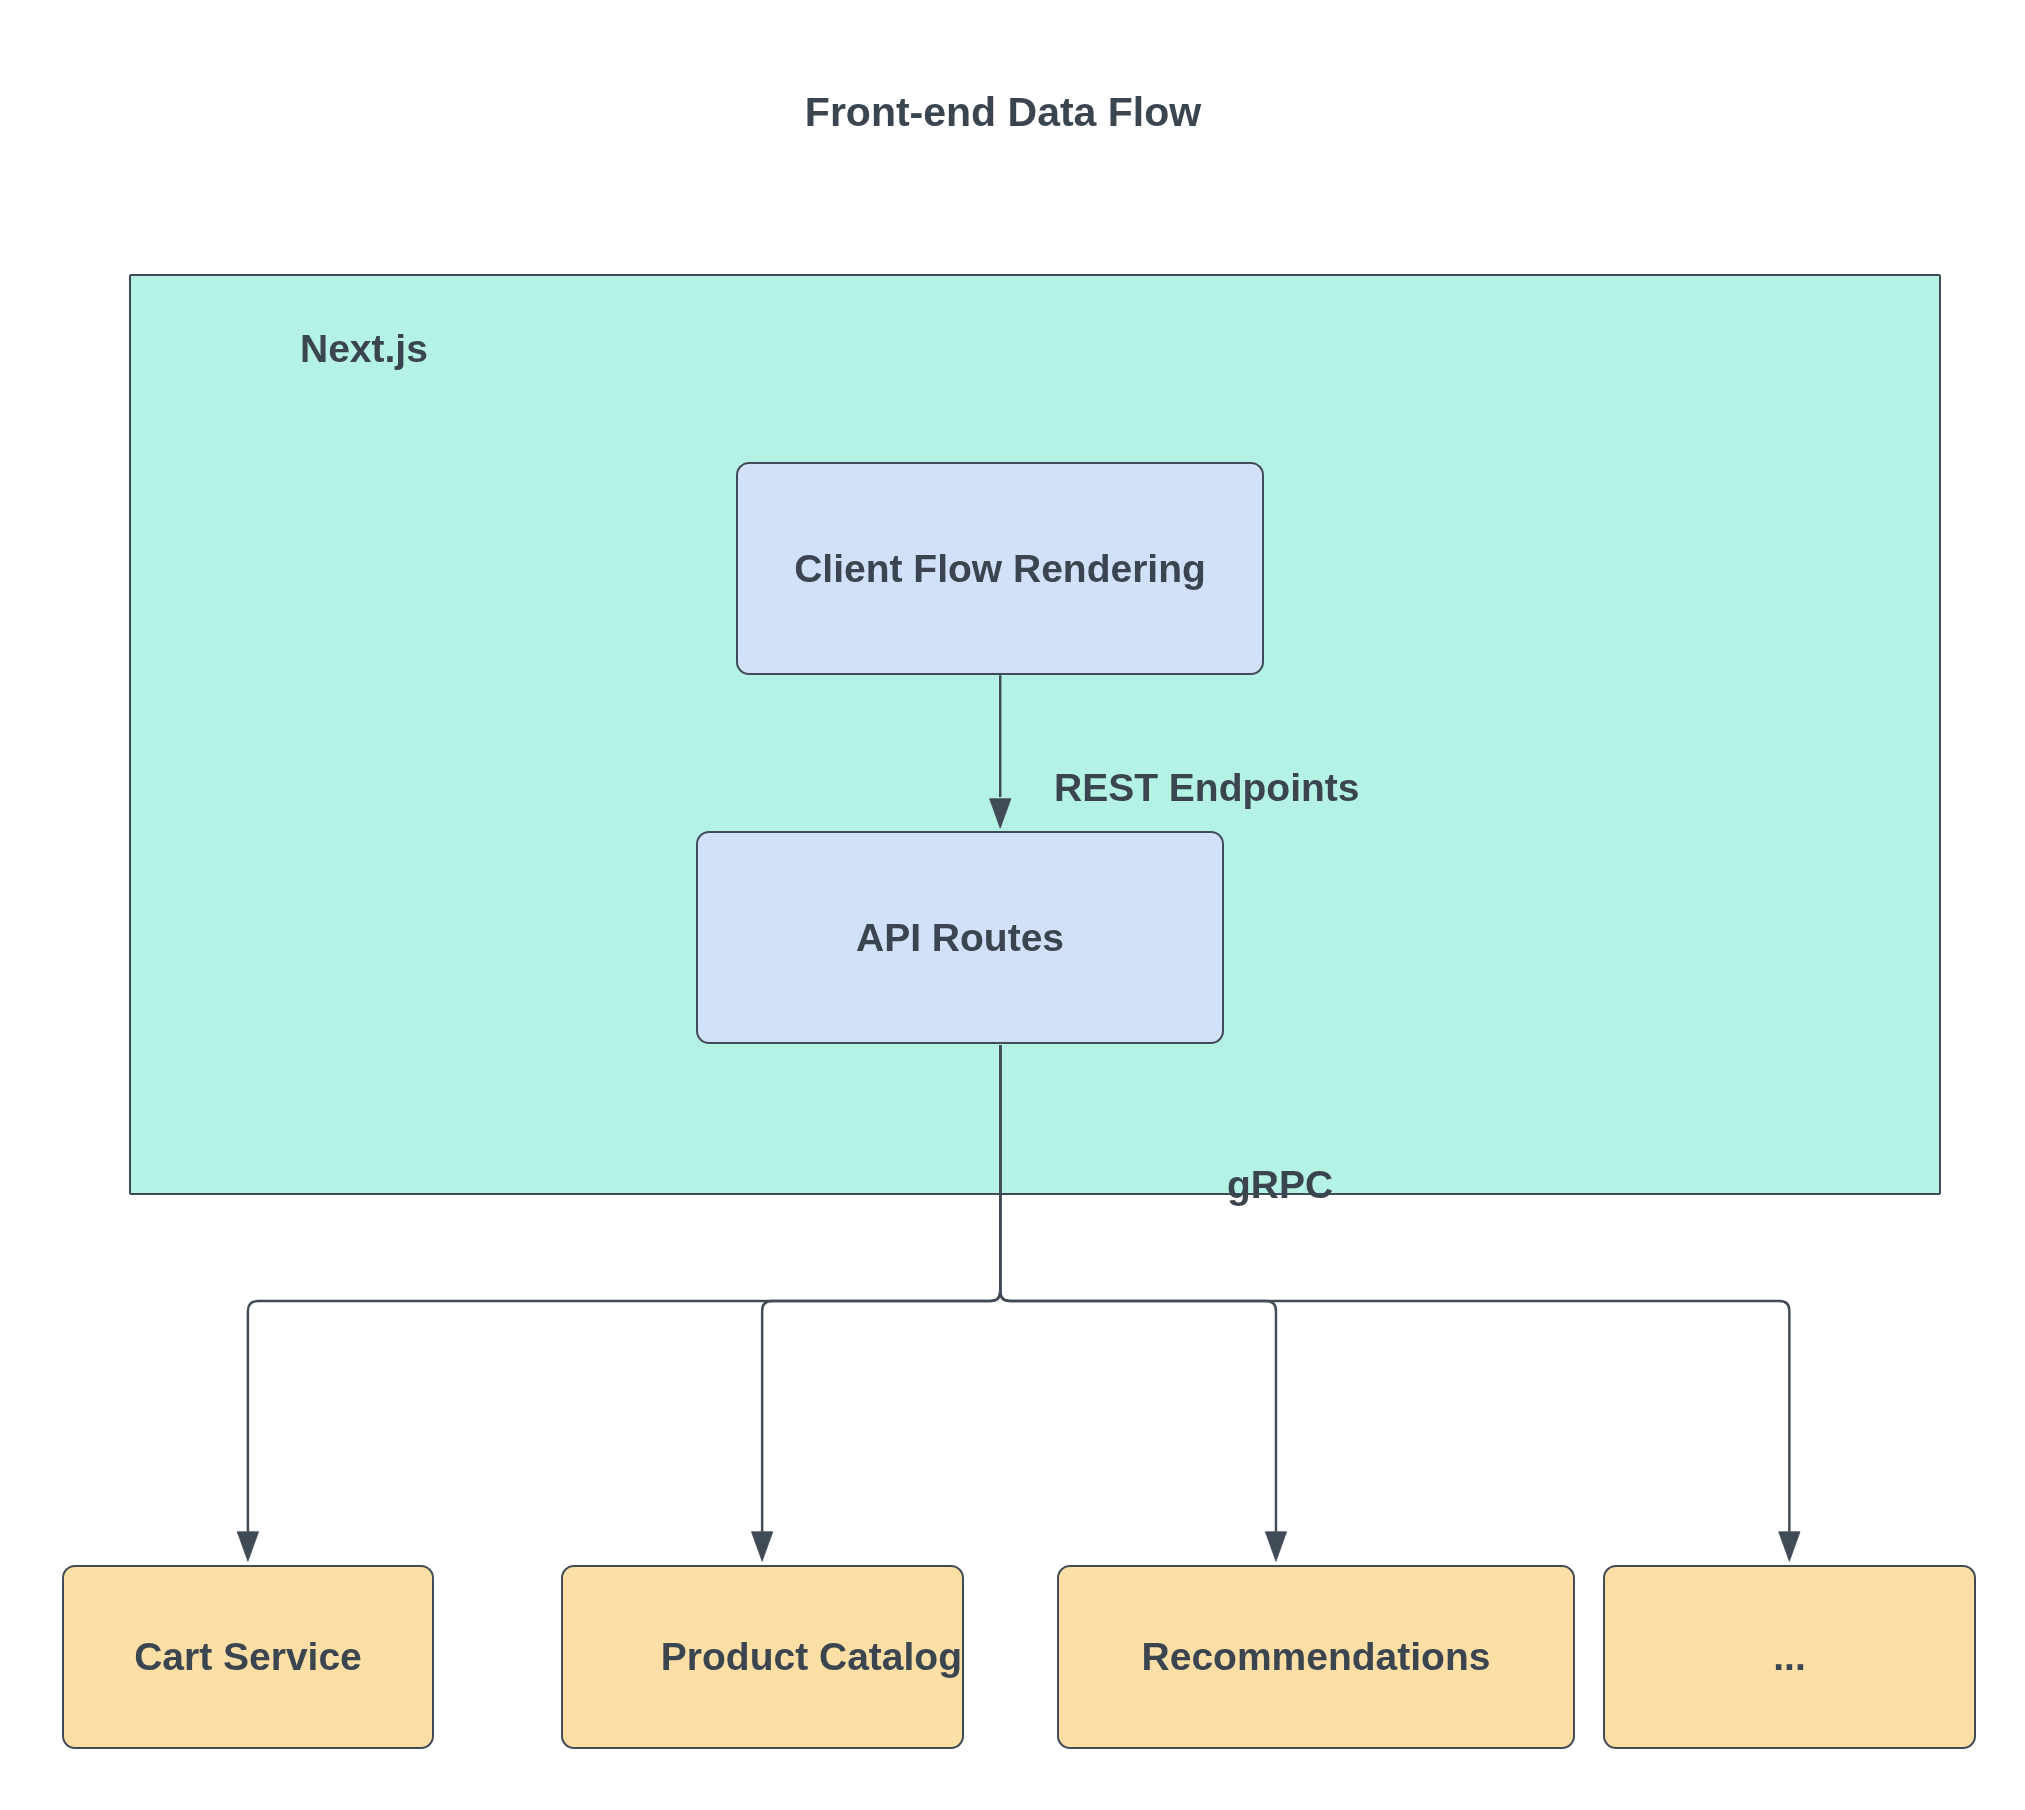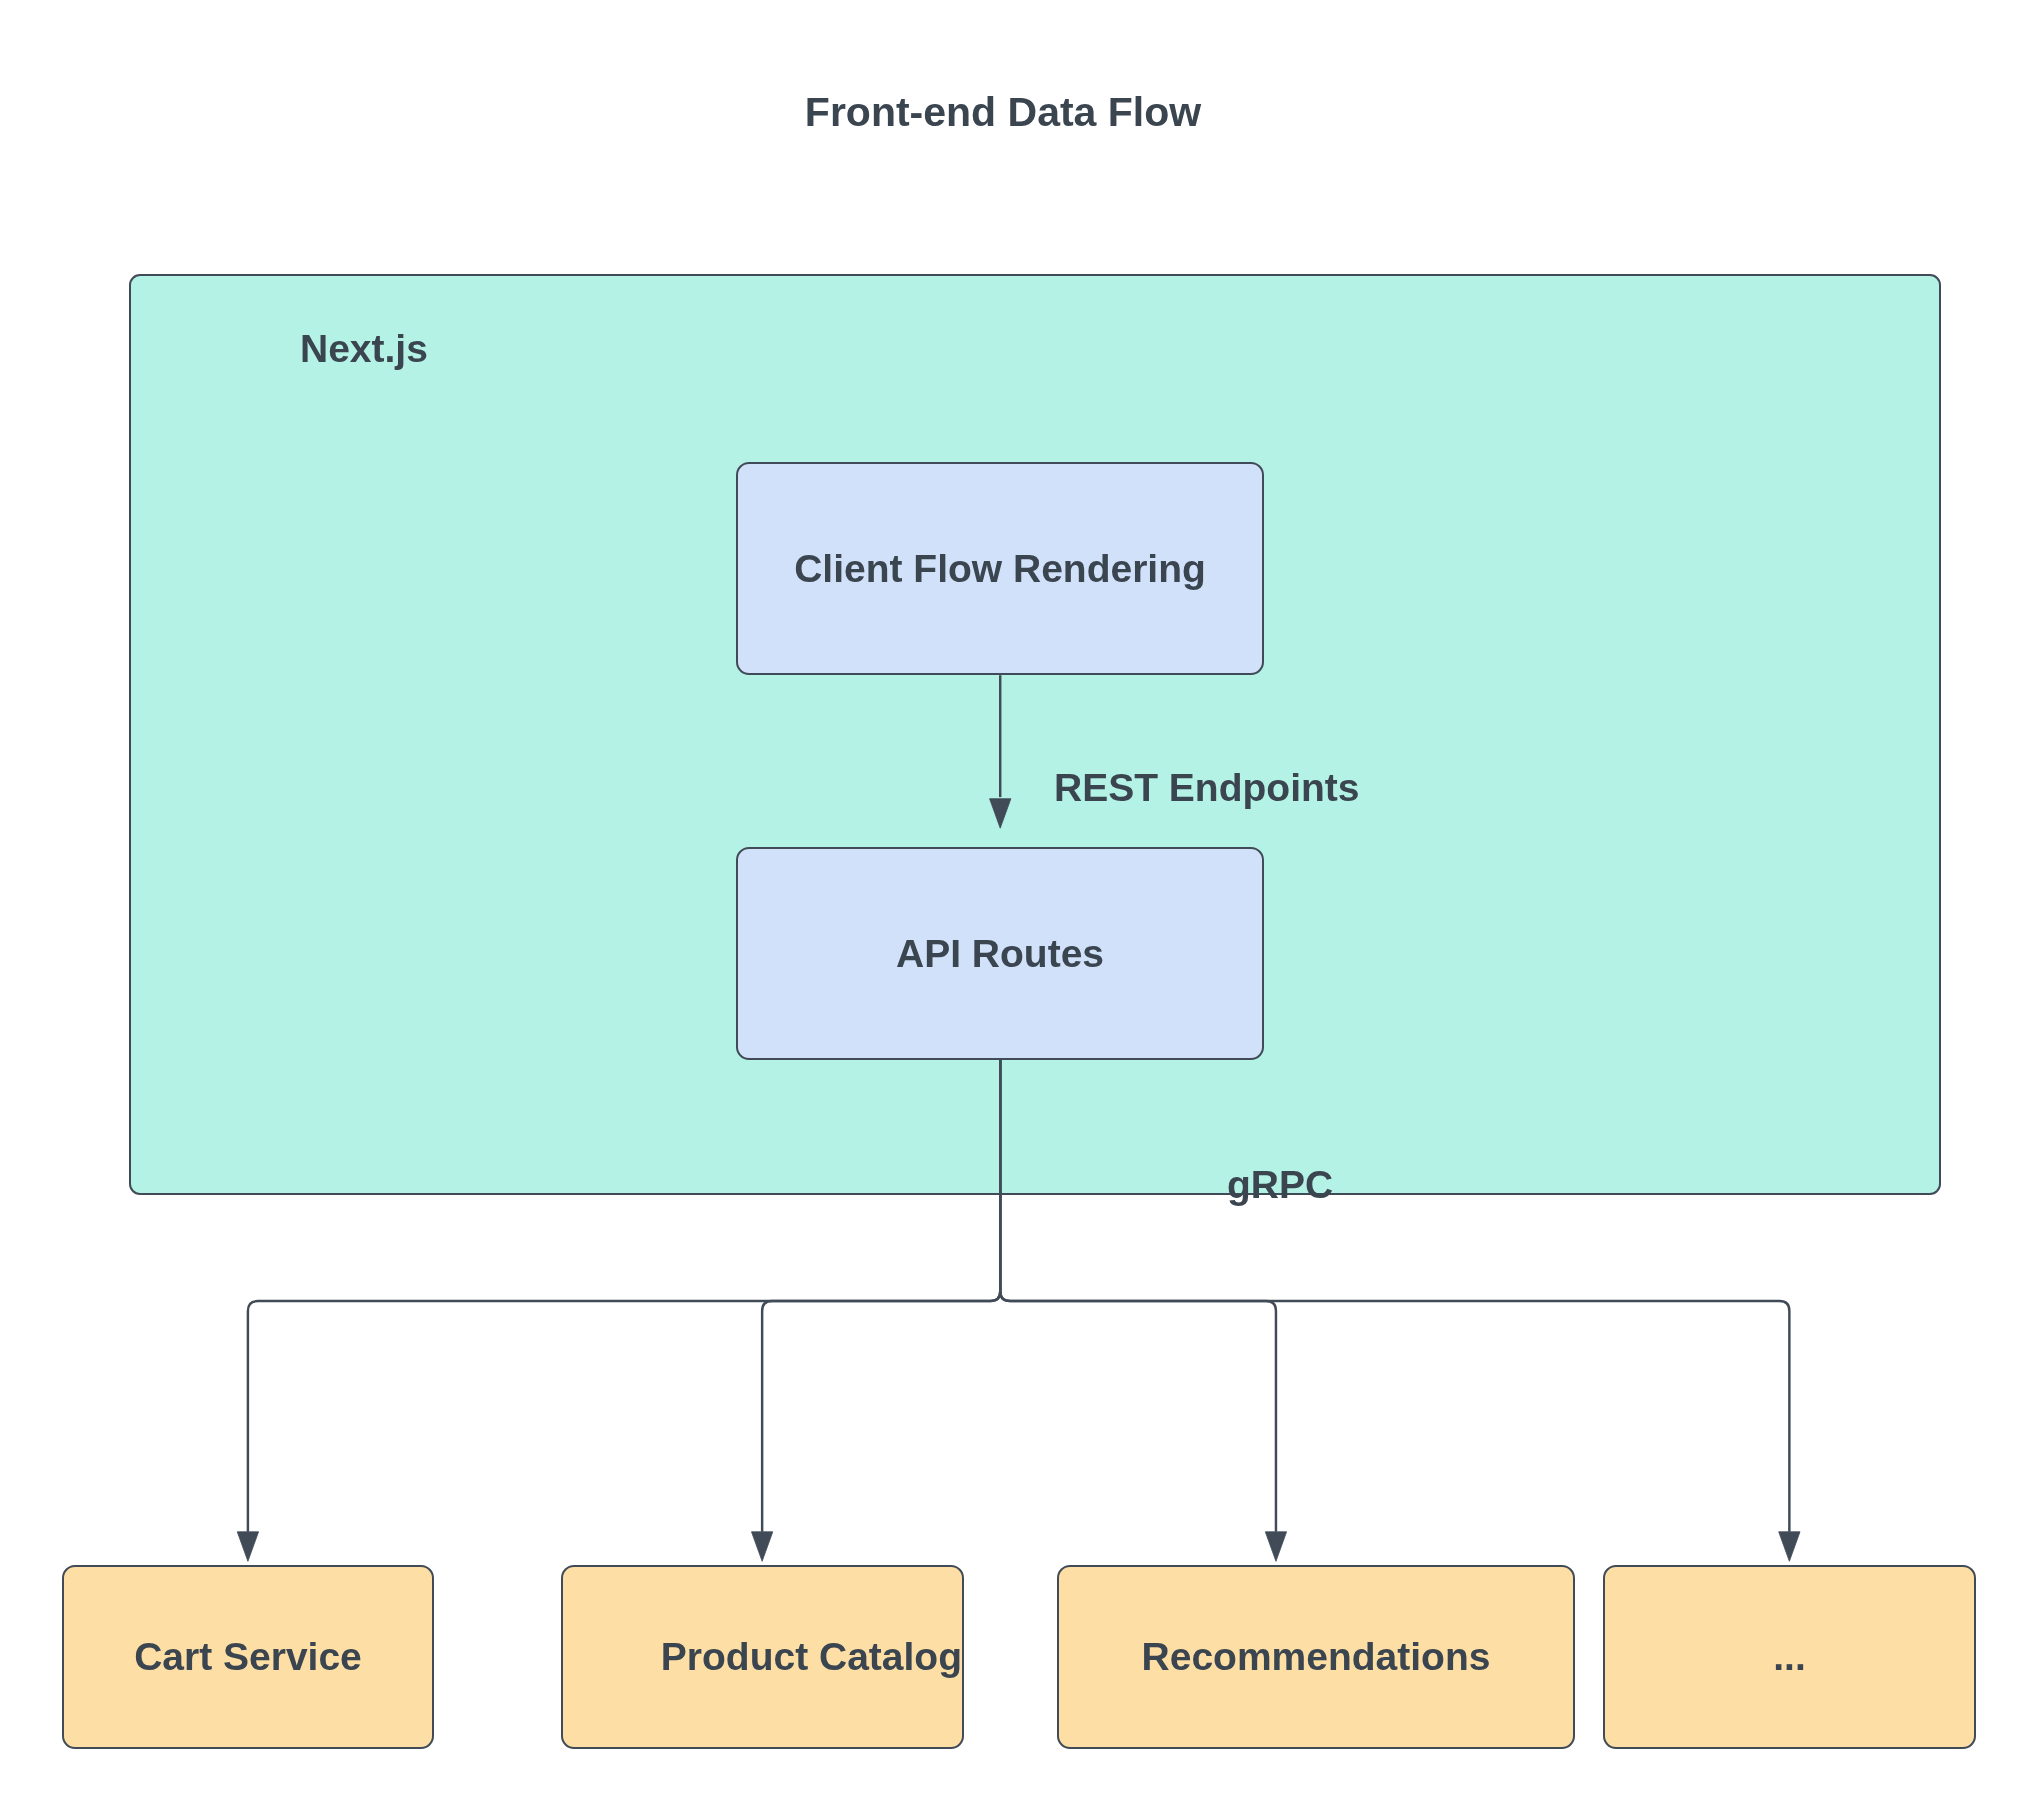--- a/index.html
+++ b/index.html
@@ -30,21 +30,21 @@
     white-space:nowrap;
     color:var(--text);
   }
 
   .group{
     position:absolute;
     left:129px; top:274px;
     width:1812px; height:921px;
     background:var(--container-fill);
     border:2.5px solid var(--stroke);
-    border-radius:11px;
+    border-radius:2px;
   }
   .group-label{
     position:absolute;
     left:169px; top:51px;
     font-size:39px;
     white-space:nowrap;
     color:var(--text);
   }
 
   .node{
@@ -52,21 +52,21 @@
     width:528px; height:213px;
     background:var(--node-fill);
     border:2.5px solid var(--stroke);
     border-radius:13px;
     display:flex;align-items:center;justify-content:center;
     font-size:39px;
     text-align:center;
     color:var(--text);
   }
   .node.csr{left:736px; top:462px;}
-  .node.api{left:736px; top:831px;margin-top:16px;}
+  .node.api{left:696px; top:831px;}
 
   .edge-label{
     position:absolute;
     font-size:39px;
     white-space:nowrap;
     color:var(--text);
     margin-top:48px;
   }
   .edge-label.rest{left:1054px; top:718px;}
   .edge-label.grpc{left:1227px; top:1115px;}

